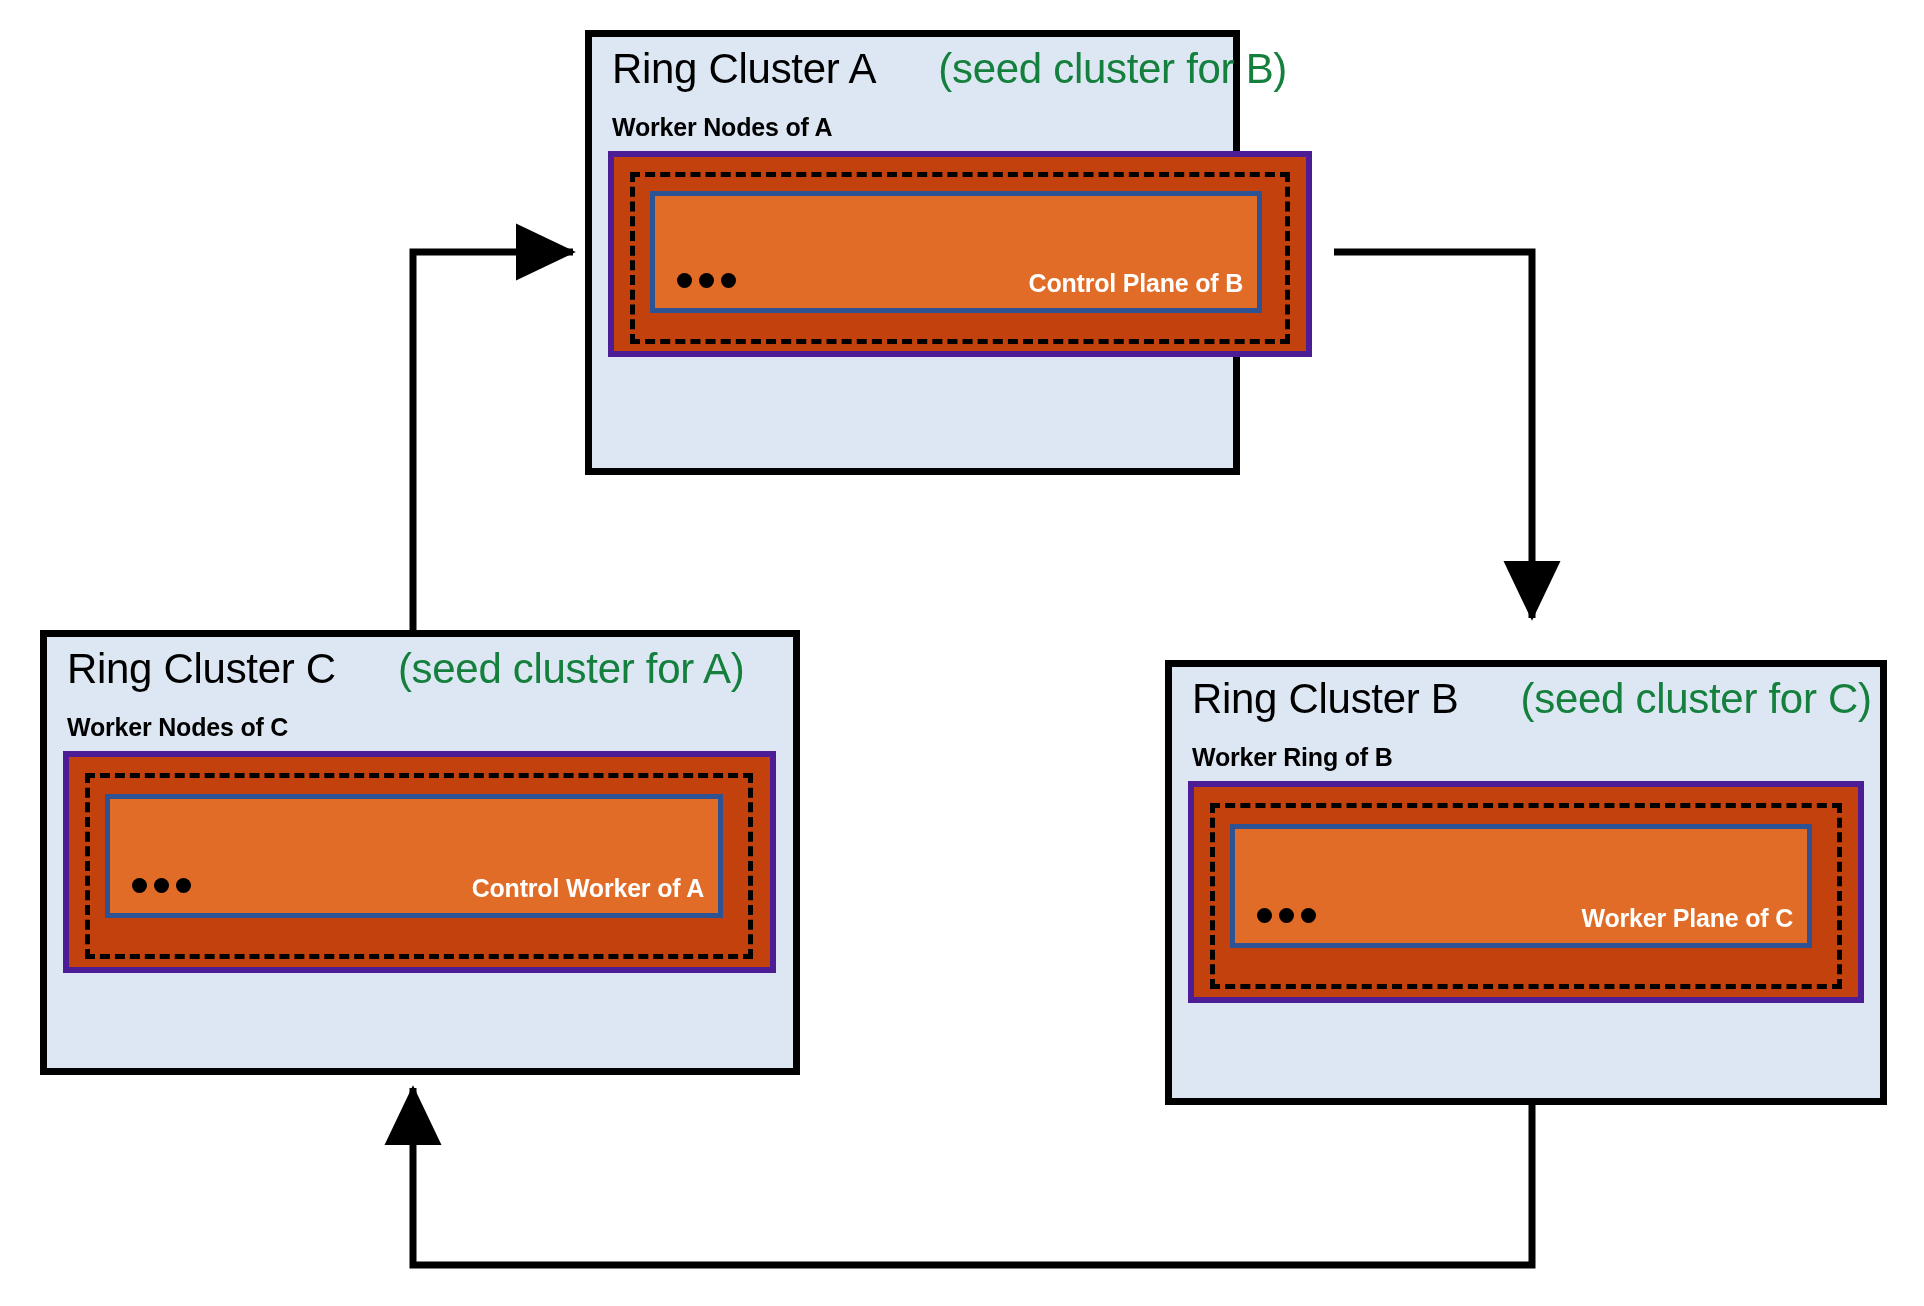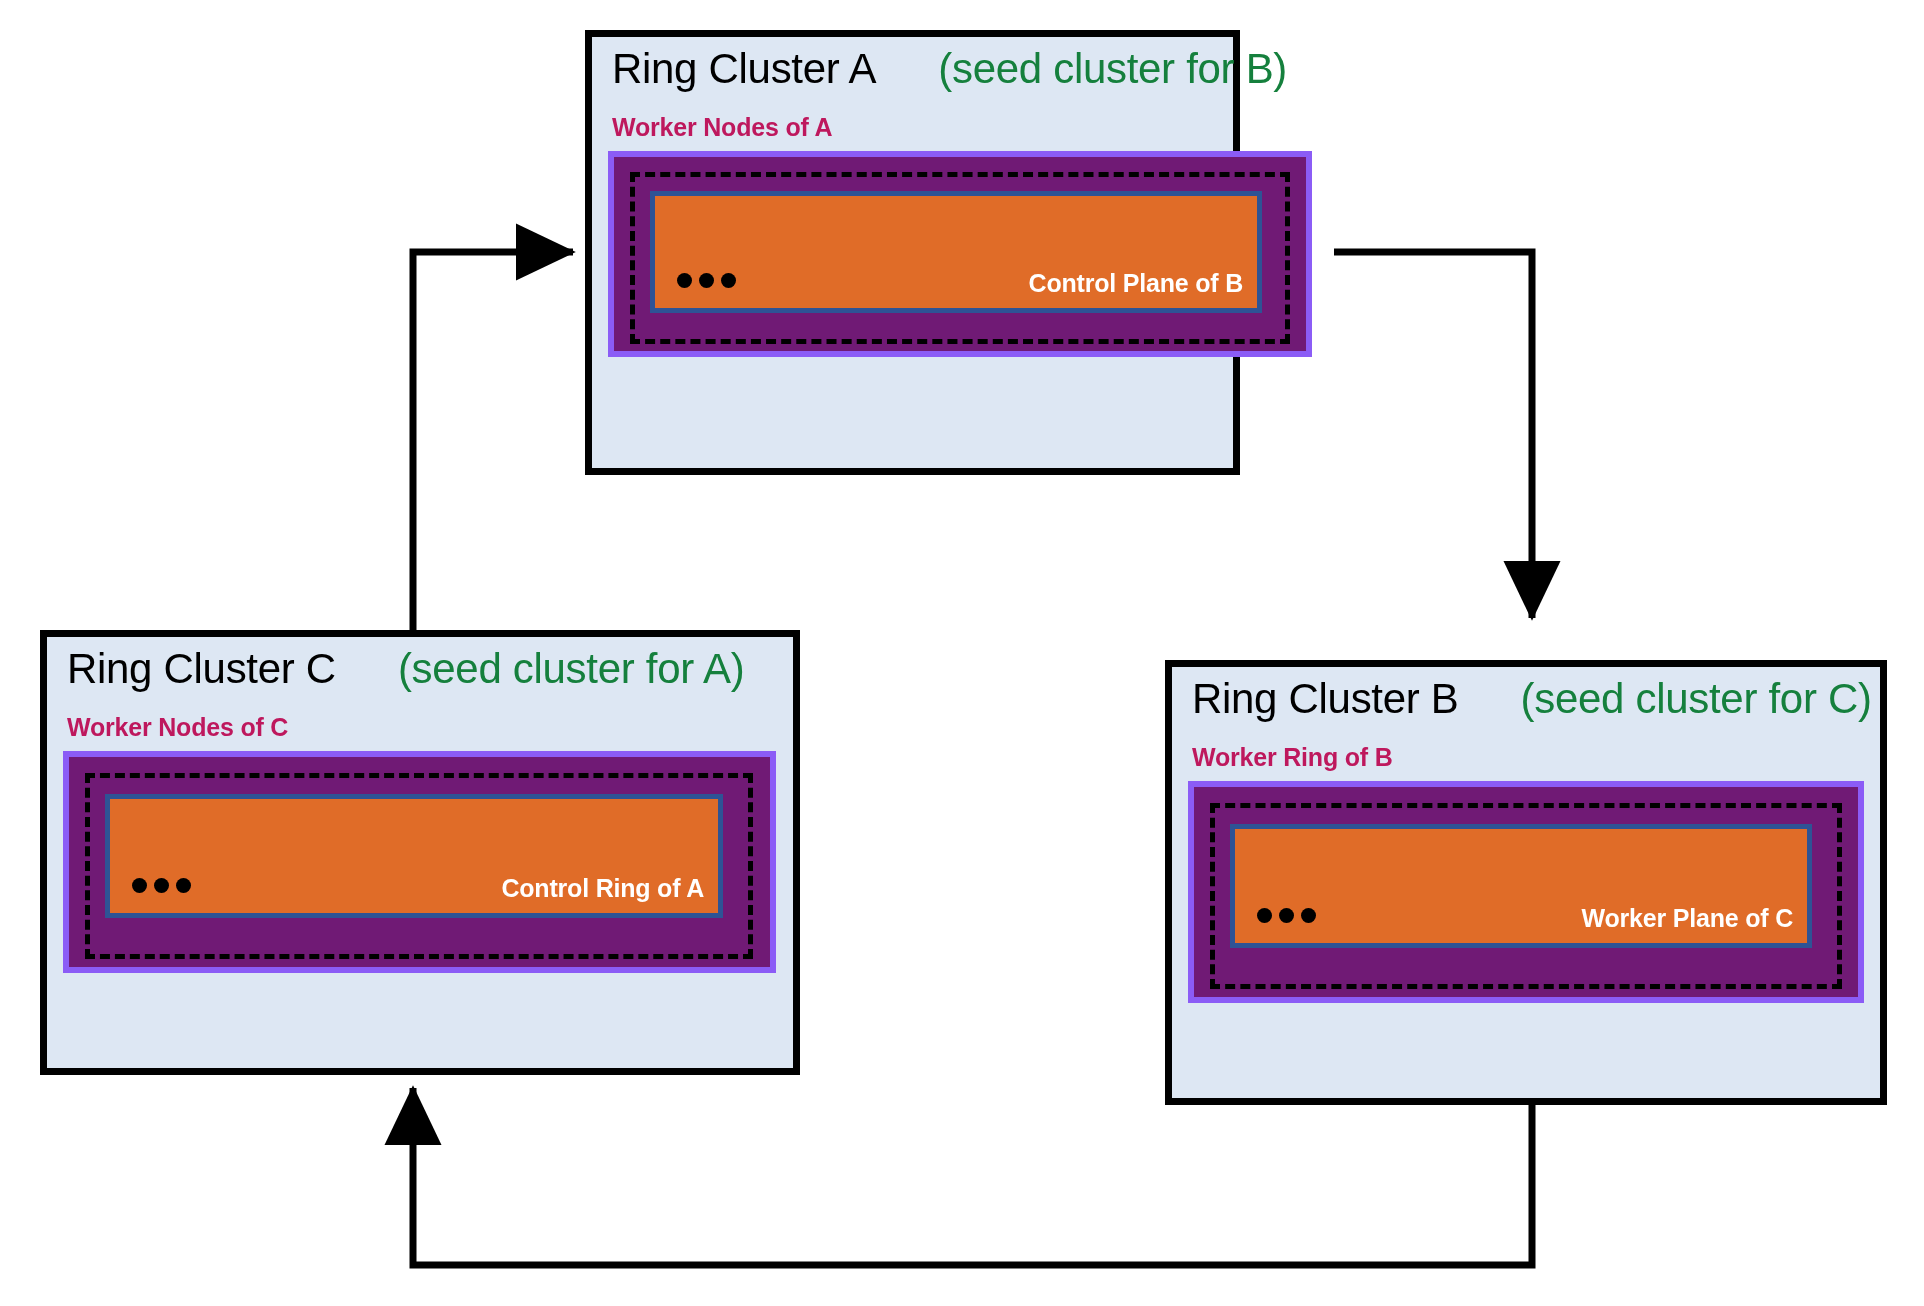--- a/index.html
+++ b/index.html
@@ -51,29 +51,29 @@
     font-weight: 400;
     letter-spacing: -0.3px;
     margin-left: 62px;
   }
   .worker-label {
     position: absolute;
     left: 20px;
     top: 76px;
     font-size: 25px;
     font-weight: bold;
-    color: #be185d;
+    color: #000000;
     white-space: nowrap;
     letter-spacing: -0.2px;
   }
   .worker-box {
     position: absolute;
     box-sizing: border-box;
-    background: #701a75;
-    border: 6px solid #8b5cf6;
+    background: #c2410c;
+    border: 6px solid #4c1d95;
   }
   .dashed-box {
     position: absolute;
     box-sizing: border-box;
     border: 5px dashed #000000;
     background: transparent;
   }
   .control-plane {
     position: absolute;
     box-sizing: border-box;
@@ -153,21 +153,21 @@
     <div class="worker-label">Worker Nodes of C</div>
 
     <div class="worker-box" style="left:16px; top:114px; width:713px; height:222px;">
       <div class="dashed-box" style="left:16px; top:16px; width:668px; height:186px;">
         <div class="control-plane" style="left:15px; top:16px; width:618px; height:124px;">
           <div class="dots">
             <span></span>
             <span></span>
             <span></span>
           </div>
-          <div class="cp-label">Control Ring of A</div>
+          <div class="cp-label">Control Worker of A</div>
         </div>
       </div>
     </div>
   </div>
 
   <div class="cluster" style="left:1165px; top:660px; width:722px; height:445px;">
     <div class="cluster-title">
       <span class="cluster-name">Ring Cluster B</span>
       <span class="cluster-seed">(seed cluster for C)</span>
     </div>

